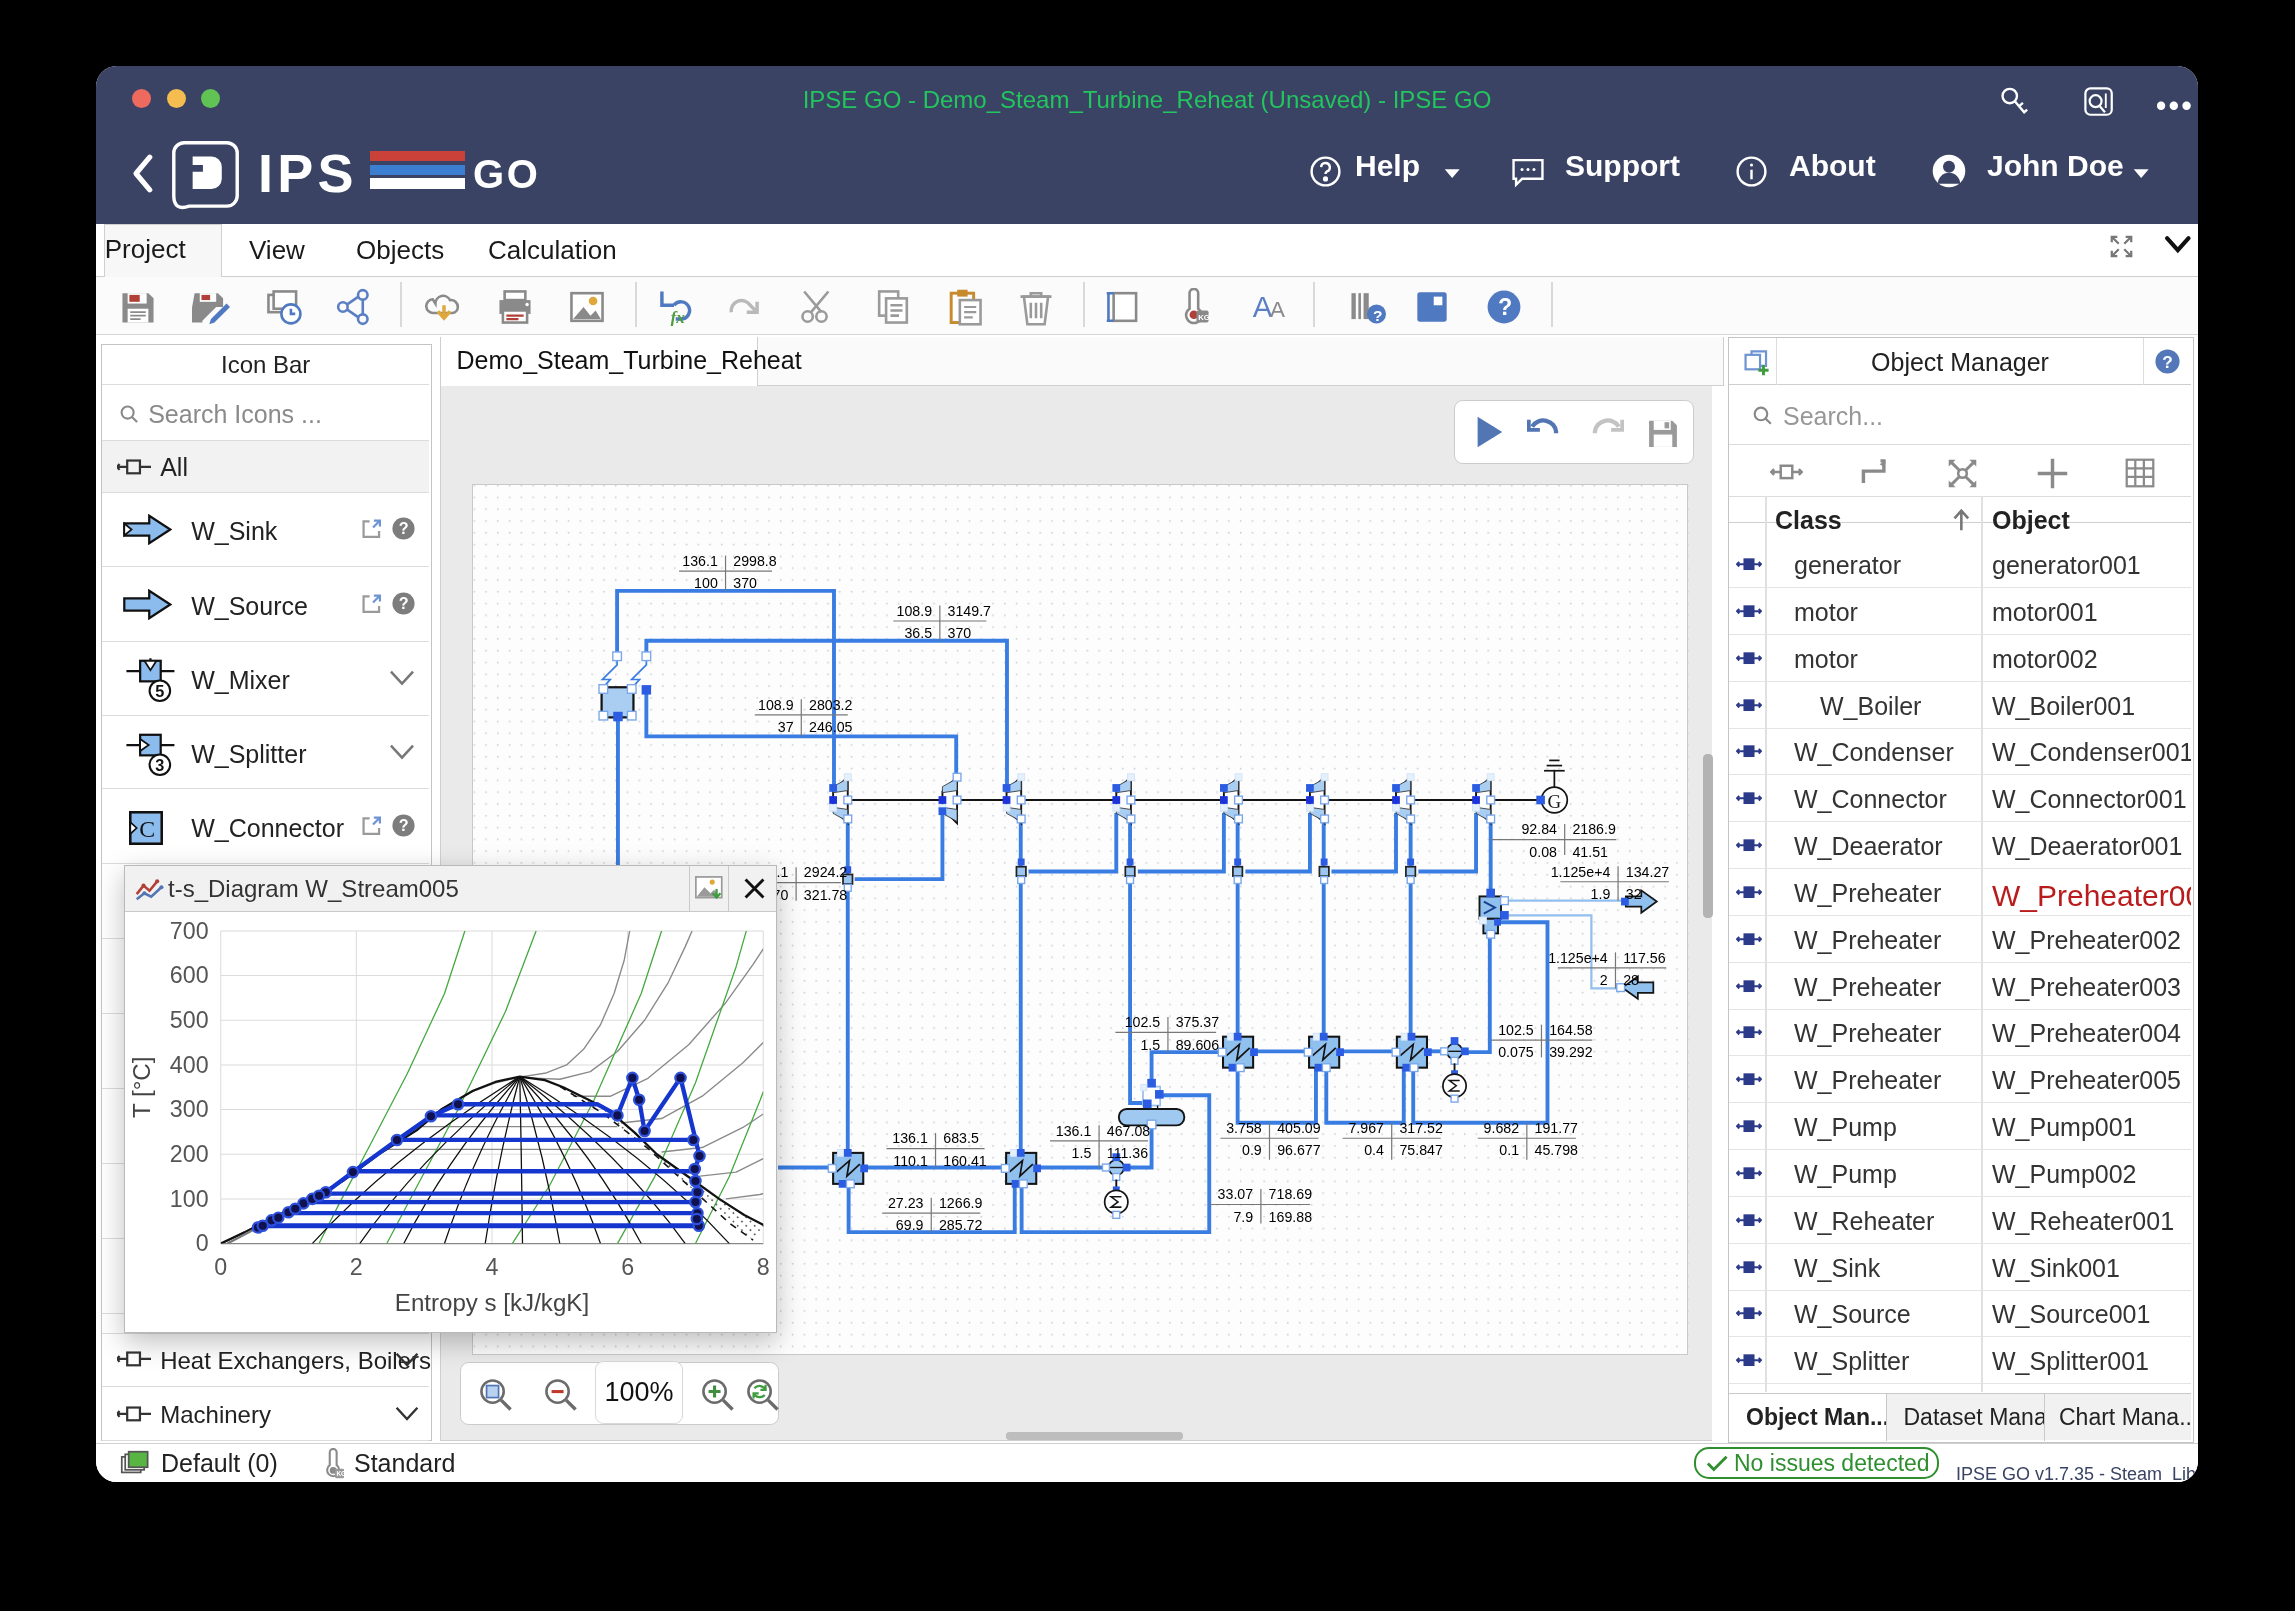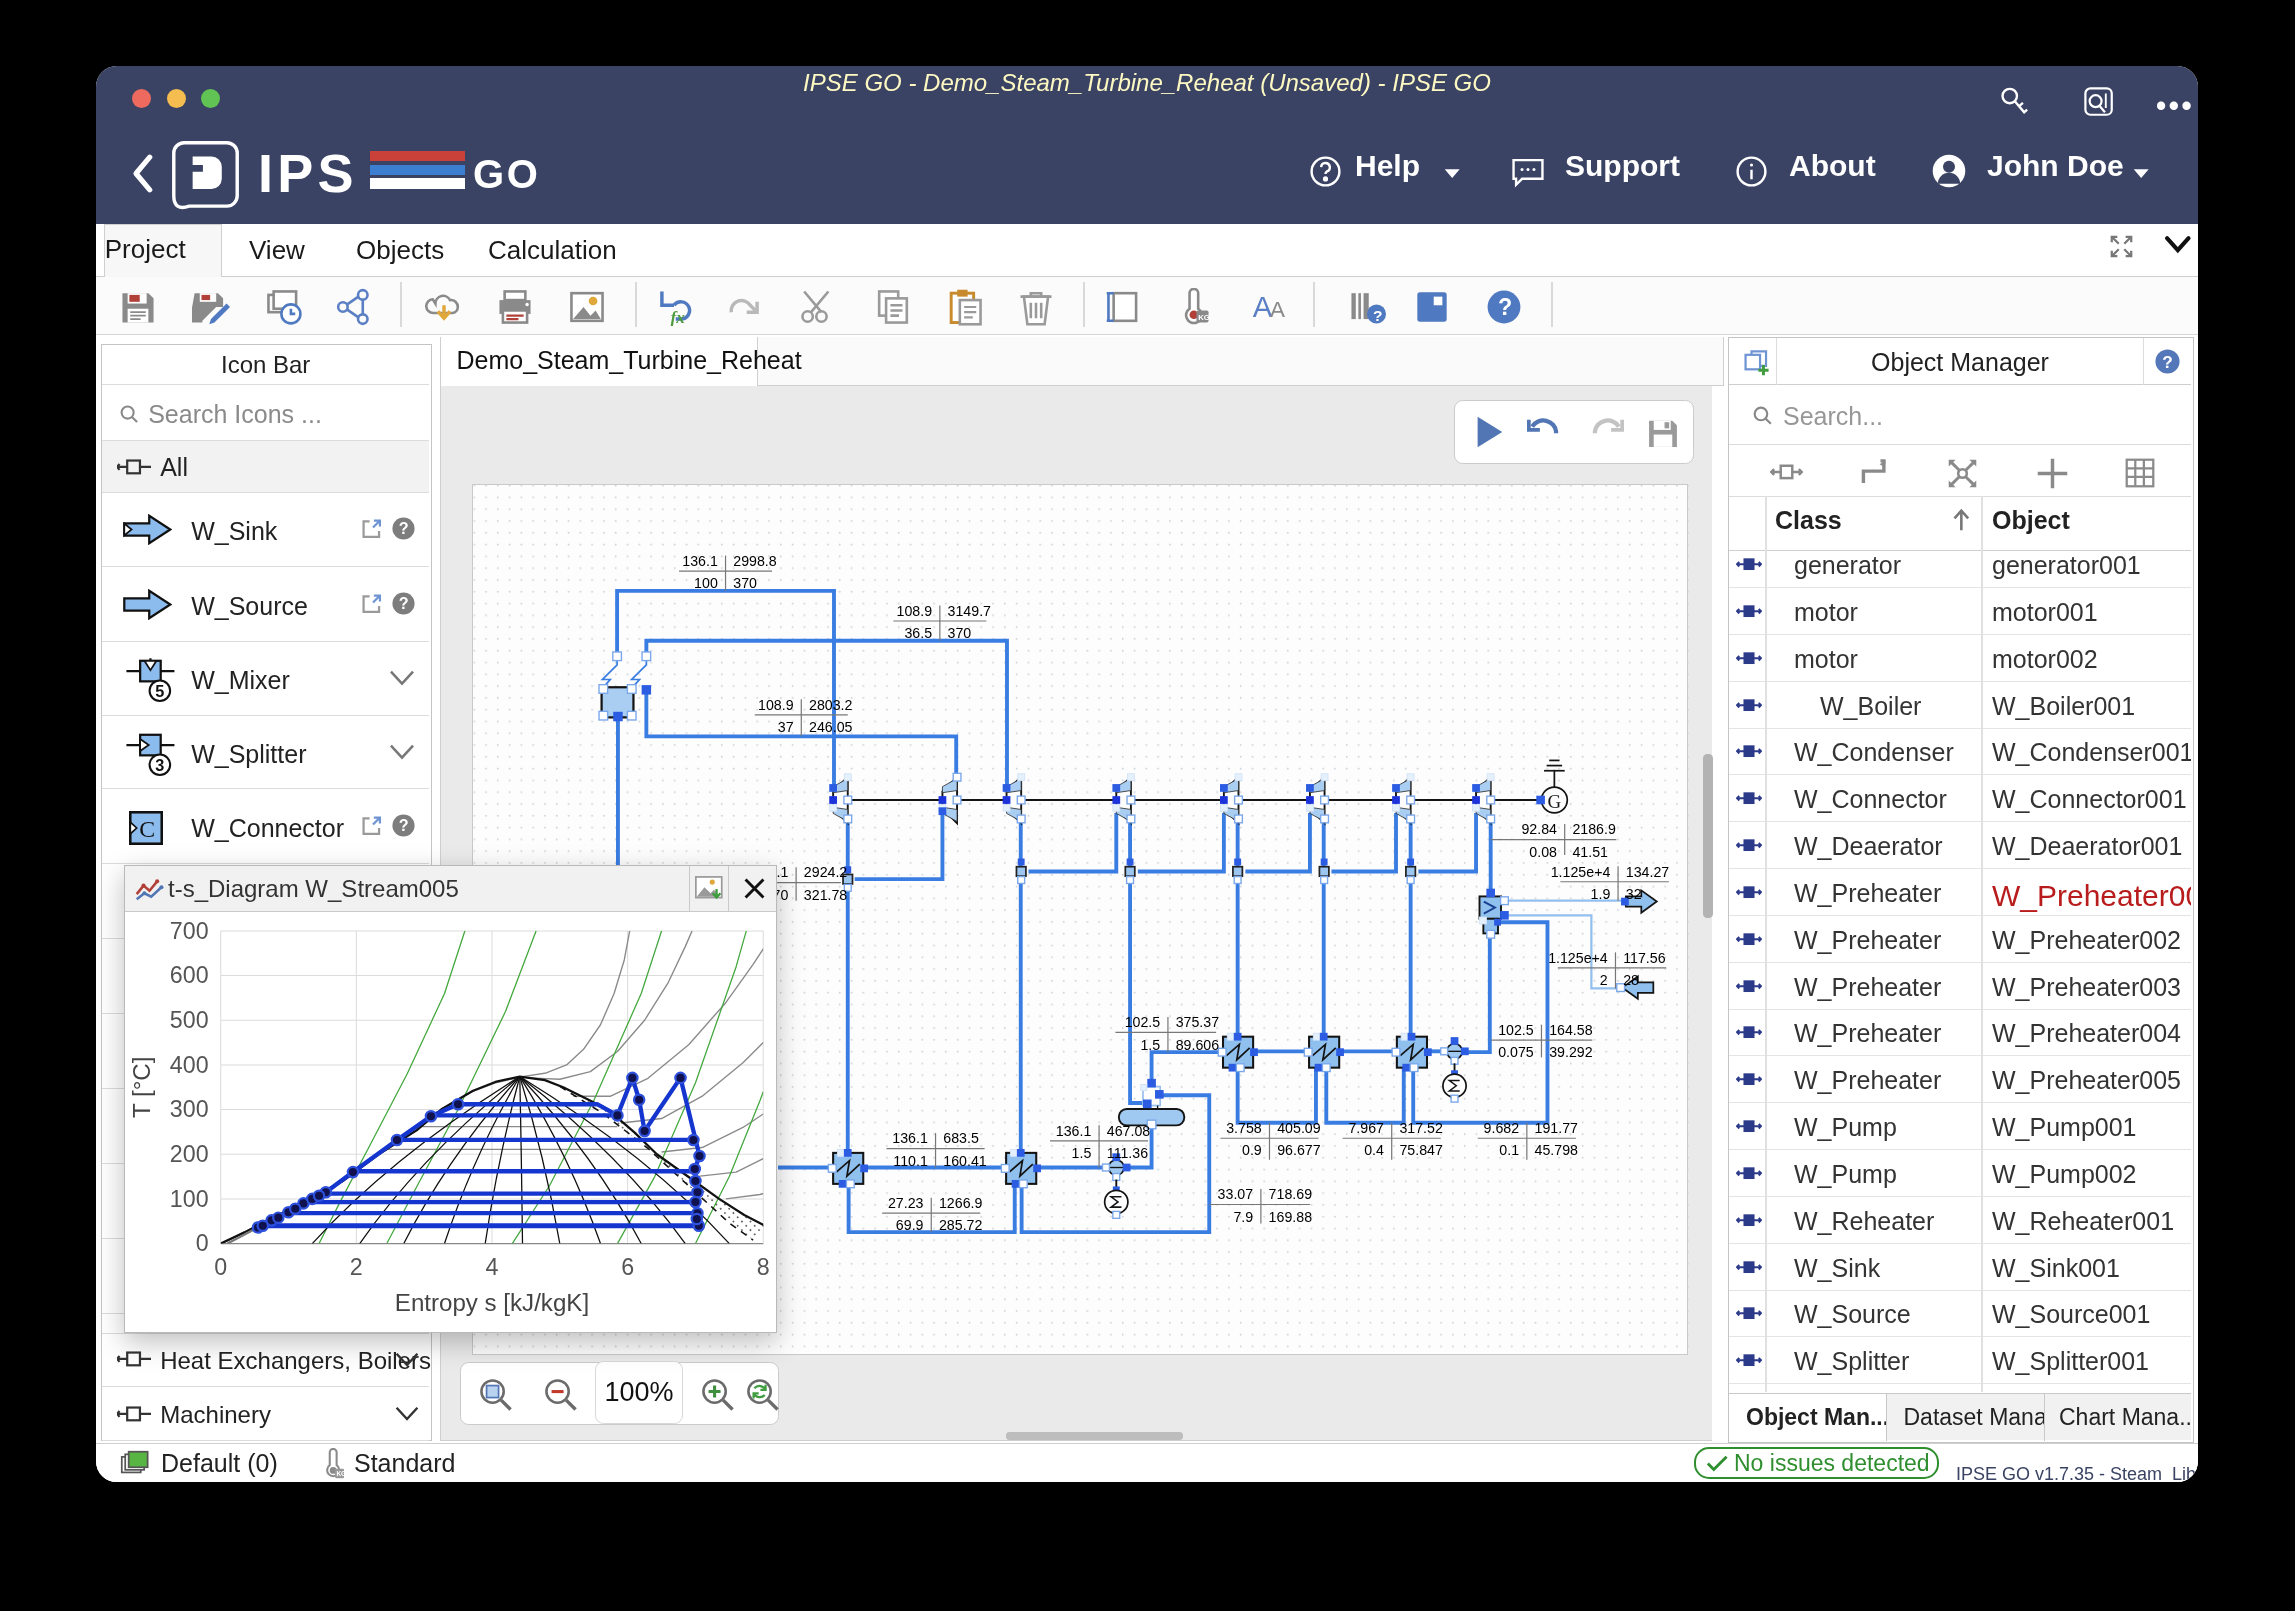--- a/index.html
+++ b/index.html
@@ -2,21 +2,21 @@
 <html style="font-size:13.8px"><head>
 <meta charset="utf-8">
 <style>
 * { margin:0; padding:0; box-sizing:border-box; }
 html,body { width:2295px; height:1612px; background:#000; font-family:"Liberation Sans", sans-serif; overflow:hidden; }
 #win { position:absolute; left:96px; top:66px; width:2102px; height:1416px; background:#fff; border-radius:20.7px; overflow:hidden; }
 .abs { position:absolute; white-space:nowrap; }
 
 #hdr { position:absolute; left:0; top:0; width:100%; height:158px; background:#3a4363; }
 .tl { position:absolute; top:23px; width:19px; height:19px; border-radius:50%; }
-#title { position:absolute; top:3px; left:0; width:100%; text-align:center; color:#fef9c3; font-size:24px;font-style:italic; }
+#title { position:absolute; top:20px; left:0; width:100%; text-align:center; color:#22c55e; font-size:24px; }
 .hicon { position:absolute; top:19px; }
 .menu-item { position:absolute; top:83px; color:#fff; font-size:30px; font-weight:bold; white-space:nowrap; }
 
 #tabrow { position:absolute; left:0; top:158px; width:100%; height:53px; background:#fff; border-bottom:1.7px solid #cfcfcf; }
 #tabProject { position:absolute; left:7.7px; top:158px; width:118px; height:54px; background:#f7f7f7; border:1.7px solid #cfcfcf; border-bottom:none; line-height:49px; font-size:26px; color:#1a1a1a; }
 .tab { position:absolute; top:0; height:53px; line-height:53px; font-size:26px; color:#1a1a1a; white-space:nowrap; }
 
 #toolbar { position:absolute; left:0; top:211px; width:100%; height:58px; background:#fbfbfb; border-bottom:1.7px solid #d6d6d6; }
 .tbsep { position:absolute; top:5.2px; width:1.7px; height:45px; background:#d9d9d9; }
 .tbi { position:absolute; top:11.2px; width:38px; height:38px; }
@@ -783,21 +783,21 @@
           <circle cx="18" cy="18" r="5" fill="none" stroke="#8a8a8a" stroke-width="3"></circle>
         </svg>
       <svg class="abs" style="left:307px; top:11.2px;" width="33" height="33" viewBox="0 0 38 38" stroke="#8a8a8a" stroke-width="4">
           <path d="M19 2 v34 M2 19 h34"></path>
         </svg>
       <svg class="abs" style="left:396px; top:12px;" width="30" height="30" viewBox="0 0 35 35" fill="none" stroke="#8a8a8a" stroke-width="2.6">
           <rect x="2" y="2" width="31" height="31"></rect>
           <path d="M2 12 h31 M2 22 h31 M12 2 v31 M22 2 v31"></path>
         </svg>
     </div>
-    <div class="abs" style="left:0; top:158px; width:462px; height:55px; border-bottom:1.7px solid #cfcfcf;">
+    <div class="abs" style="left:0; top:158px; width:462px; height:27px; border-bottom:1.7px solid #cfcfcf;">
       <div class="abs" style="left:46px; top:10.3px; font-size:25px; font-weight:bold; color:#222;">Class</div>
       <svg class="abs" style="left:222px; top:12px;" width="20.7" height="24" viewBox="0 0 24 28" fill="none" stroke="#777" stroke-width="3">
           <path d="M12 26 V4 M4 12 L12 3 L20 12"></path>
         </svg>
       <div class="abs" style="left:263px; top:10.3px; font-size:25px; font-weight:bold; color:#222;">Object</div>
     </div>
     <div id="omrows" class="abs" style="left:0; top:203px; width:462px; height:852px; overflow:hidden;">
         <div class="abs" style="left:0; top:0px; width:462px; height:47px; border-bottom:1.3px solid #e4e4e4;">
       <svg class="abs" style="left:6.9px; top:14.6px;" width="26" height="17" viewBox="0 0 40 24">
             <rect x="13" y="4" width="14" height="15" fill="#2c3a8a" stroke="#2c3a8a" stroke-width="3"></rect>

